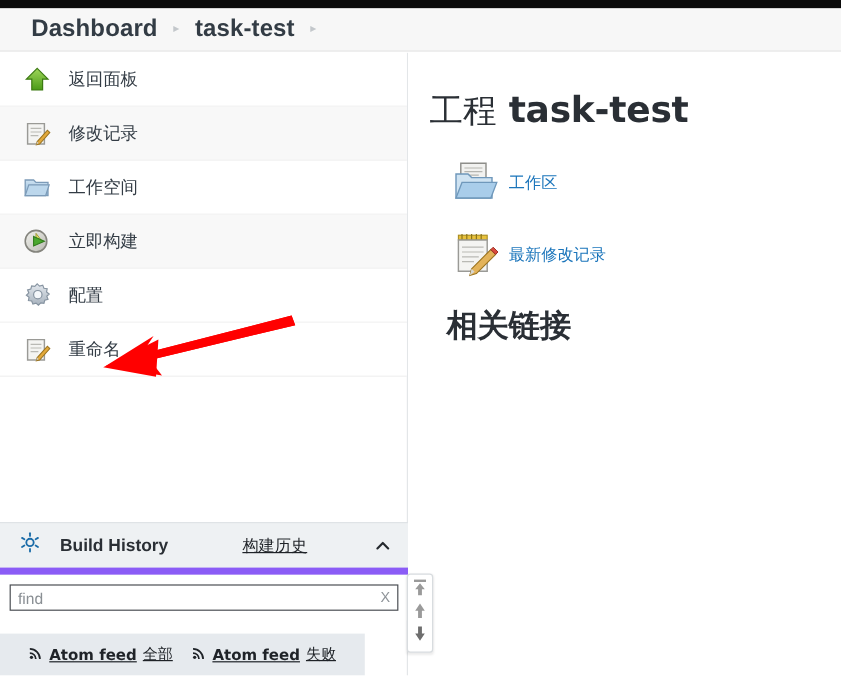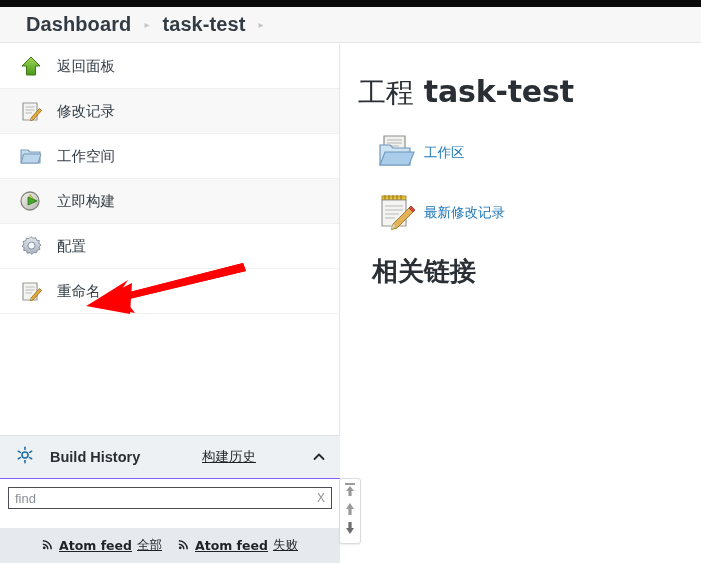--- a/index.html
+++ b/index.html
@@ -64,21 +64,21 @@
     font-size:14.5px; color:#333c45;
     font-family:"DejaVu Sans","Liberation Sans",sans-serif;
     white-space:nowrap;
   }
 
   
   .bh-header {
     position:absolute; left:0; top:435px; width:340px; height:44px;
     background:#eef1f3;
     border-top:1px solid #dfe3e6;
-    border-bottom:1px solid #8b5cf6;
+    border-bottom:6px solid #8b5cf6;
     display:flex; align-items:center;
     padding:0 14px 0 16px;
   }
   .bh-title {
     font-size:14.5px; font-weight:bold; color:#2a2f35;
     margin-left:16px;
   }
   .bh-right { margin-left:auto; display:flex; align-items:center;gap:44px; }
   .bh-link {
     font-size:13.5px; color:#1f2328; text-decoration:underline;
@@ -106,21 +106,21 @@
     font-family:"Liberation Sans",sans-serif;
     padding-left:6px; width:100%; height:100%;
   }
   .find-input::placeholder { color:#8a8f94; }
   .find-x {
     position:absolute; right:6px; top:50%; transform:translateY(-50%);
     font-size:12px; color:#8f9499; cursor:pointer; line-height:1;
   }
 
   .feed-bar {
-    position:absolute; left:0; top:528px; width:340px; height:35px;
+    position:absolute; left:0; top:528px; width:304px; height:35px;
     background:#e6eaee;
     display:flex; align-items:center; justify-content:center;
     gap:16px;
   }
   .feed-link {
     display:flex; align-items:center; gap:5px;
     font-size:12.5px; color:#1f2328;
     font-family:"DejaVu Sans","Liberation Sans",sans-serif;
     cursor:pointer;
   }

